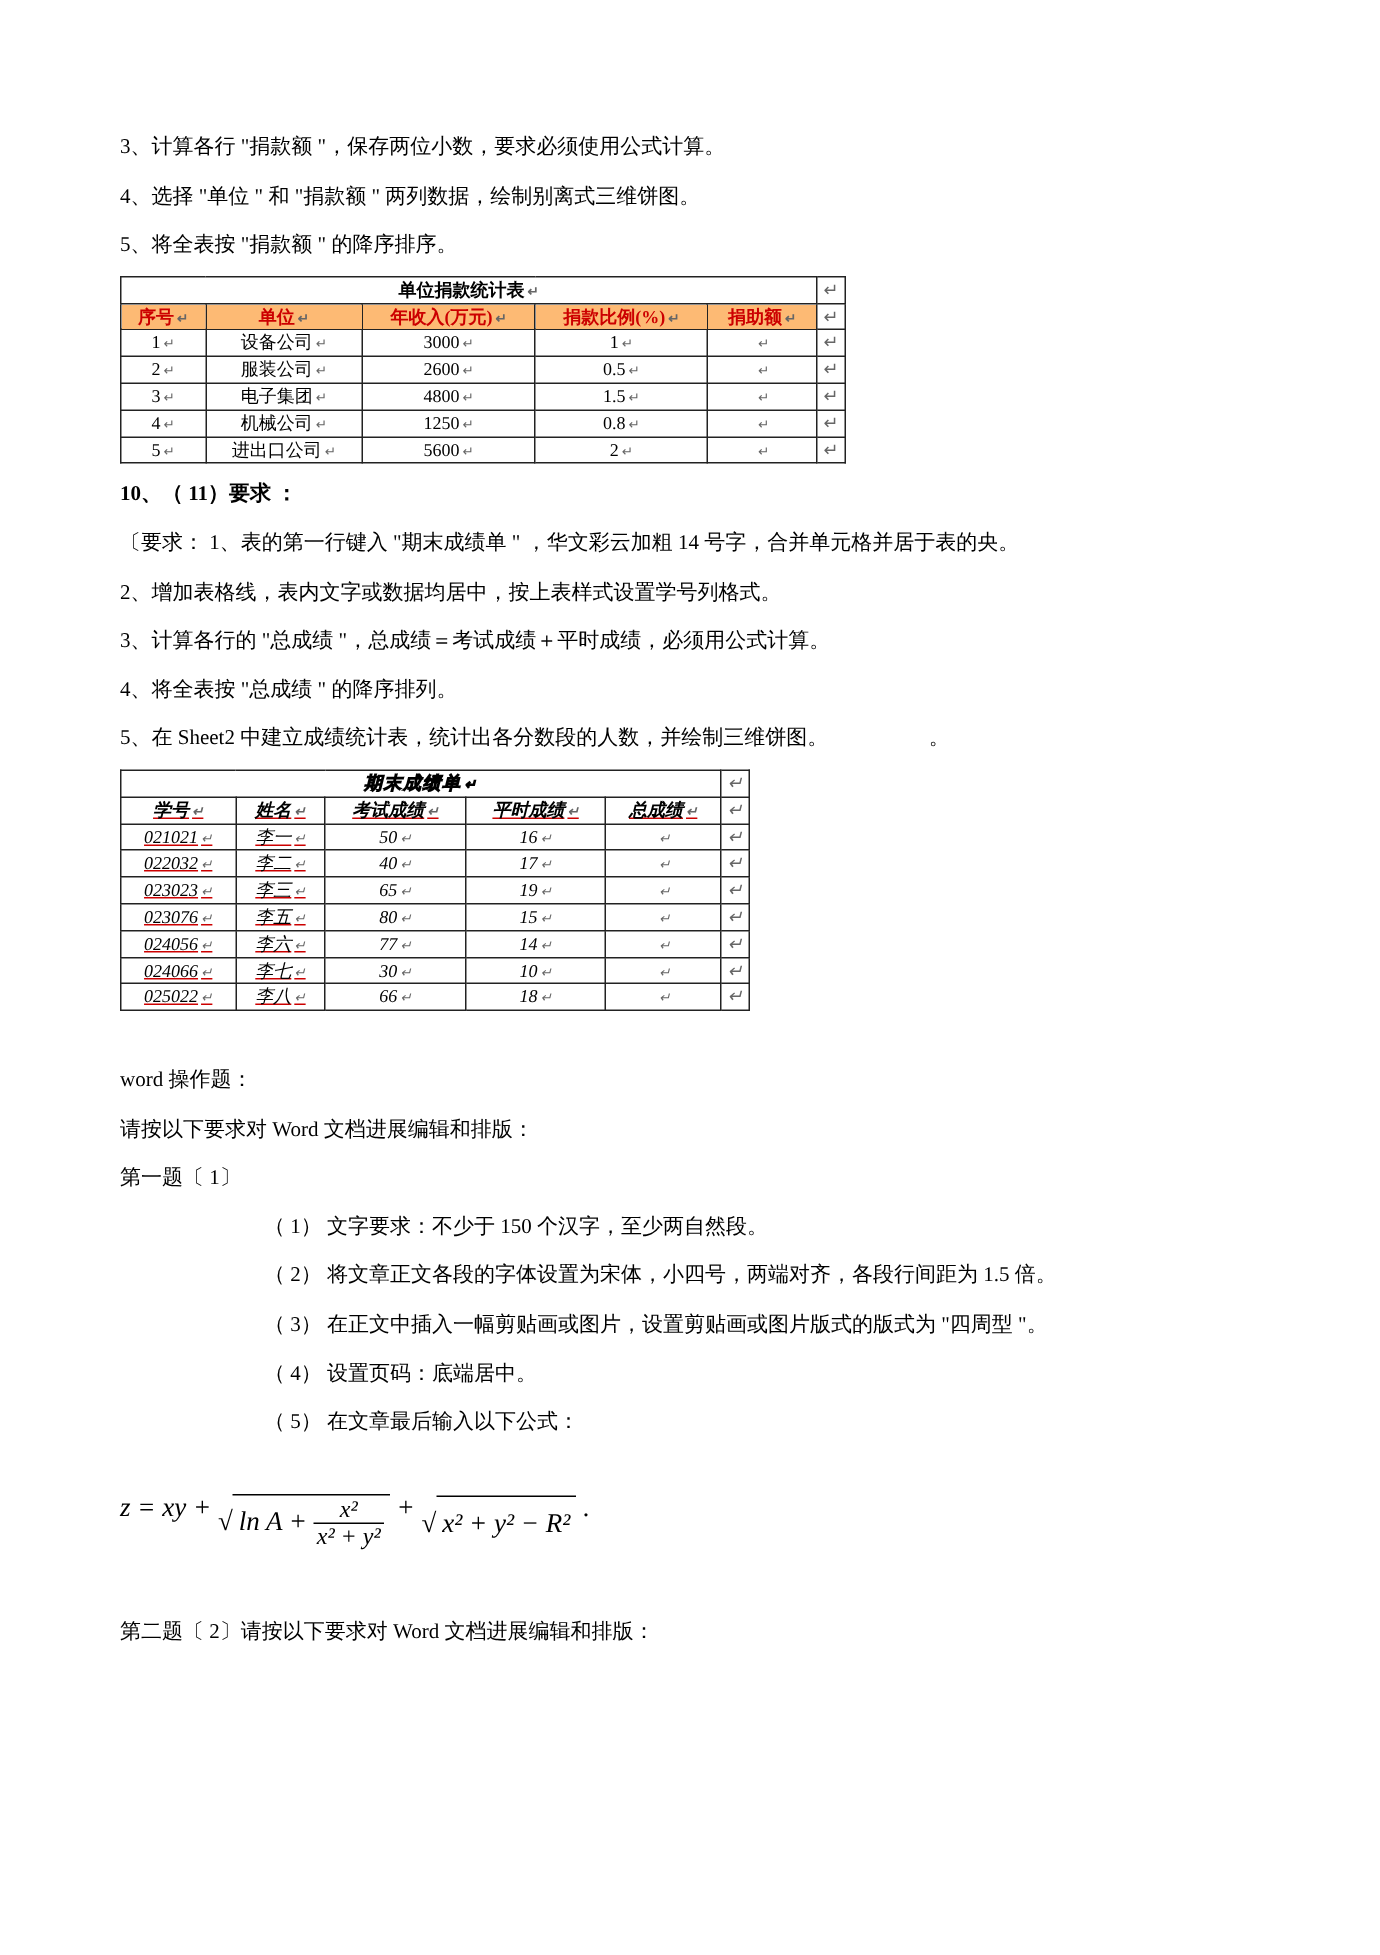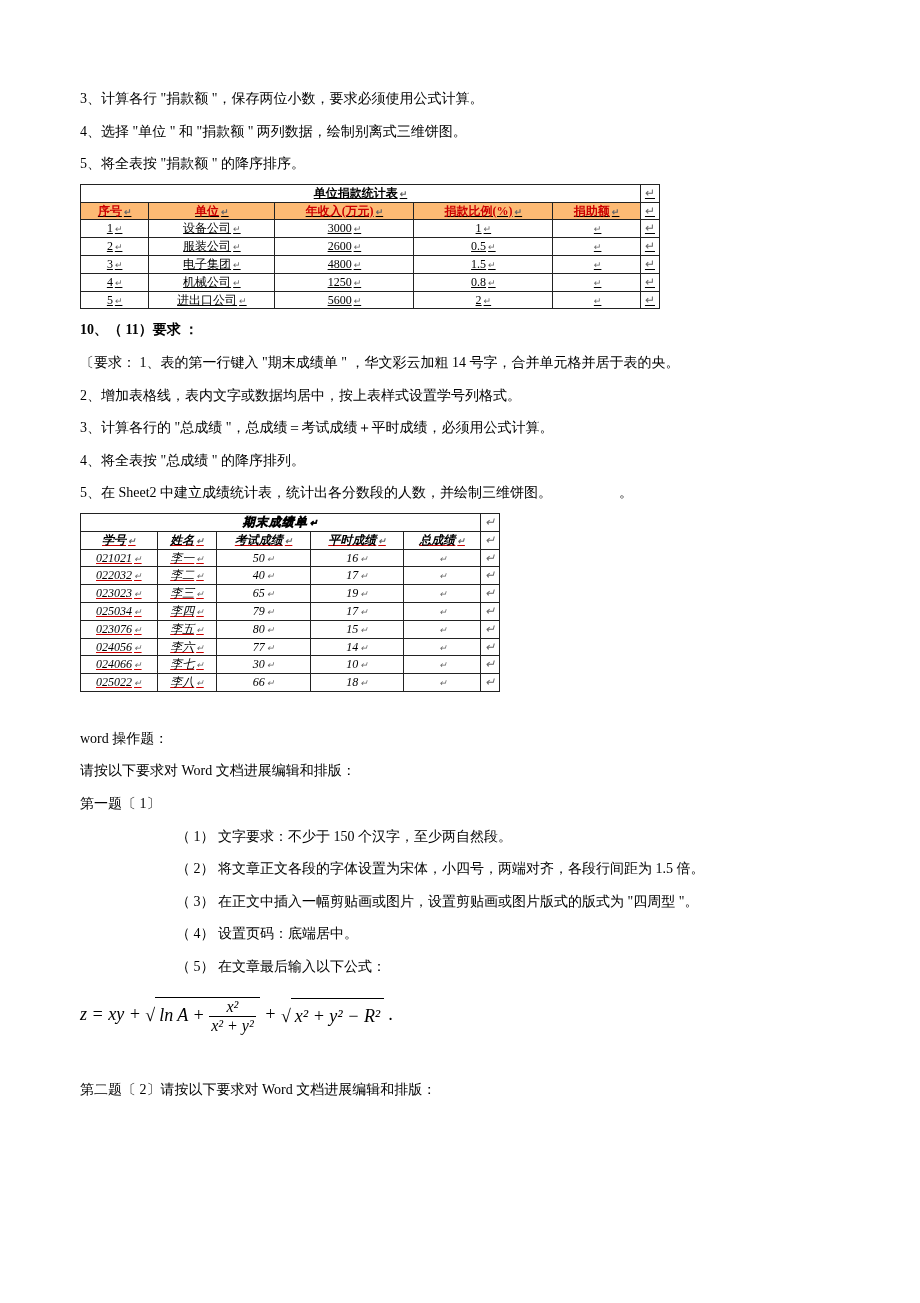--- a/index.html
+++ b/index.html
@@ -67,20 +67,21 @@
   .indent1 { padding-left: 96px; }
   .formula {
     font-family: "Times New Roman", serif;
     font-style: italic;
     font-size: 18px;
     padding: 10px 0 10px 0;
   }
   .sqrt-wrap {
     display: inline-block;
     vertical-align: middle;
+    margin-top: 17px;
   }
   .sqrt-bar {
     border-top: 1px solid #000;
     display: inline-block;
     padding: 0 4px;
   }
   .frac {
     display: inline-block;
     vertical-align: middle;
     text-align: center;
@@ -91,21 +92,21 @@
   .frac .den { display: block; padding: 0 2px;}
   .gap { display: inline-block; }
 </style>
 </head>
 <body>
 
 <p>3、计算各行 "捐款额 "，保存两位小数，要求必须使用公式计算。</p>
 <p>4、选择 "单位 " 和 "捐款额 " 两列数据，绘制别离式三维饼图。</p>
 <p>5、将全表按 "捐款额 " 的降序排序。</p>
 
-<table class="table-img narrow" style="width:580px;text-decoration:underline;">
+<table class="table-img narrow" style="width:484px;">
   <tbody>
       <tr>
     <td colspan="5" class="title-cell tiny-arrow">单位捐款统计表</td>
     <td class="sideflag">↵</td>
   </tr>
   <tr>
     <th class="hdr-yellow tiny-arrow">序号</th>
     <th class="hdr-yellow tiny-arrow">单位</th>
     <th class="hdr-yellow tiny-arrow">年收入(万元)</th>
     <th class="hdr-yellow tiny-arrow">捐款比例(%)</th>
@@ -194,28 +195,20 @@
         <td class="tiny-arrow">40</td>
         <td class="tiny-arrow">17</td>
         <td class="tiny-arrow"></td>
         <td class="sideflag">↵</td>
       </tr>
   <tr>
         <td class="tiny-arrow underline-red">023023</td>
         <td class="tiny-arrow underline-red">李三</td>
         <td class="tiny-arrow">65</td>
         <td class="tiny-arrow">19</td>
-        <td class="tiny-arrow"></td>
-        <td class="sideflag">↵</td>
-      </tr>
-  <tr>
-        <td class="tiny-arrow underline-red">025034</td>
-        <td class="tiny-arrow underline-red">李四</td>
-        <td class="tiny-arrow">79</td>
-        <td class="tiny-arrow">17</td>
         <td class="tiny-arrow"></td>
         <td class="sideflag">↵</td>
       </tr>
   <tr>
         <td class="tiny-arrow underline-red">023076</td>
         <td class="tiny-arrow underline-red">李五</td>
         <td class="tiny-arrow">80</td>
         <td class="tiny-arrow">15</td>
         <td class="tiny-arrow"></td>
         <td class="sideflag">↵</td>

